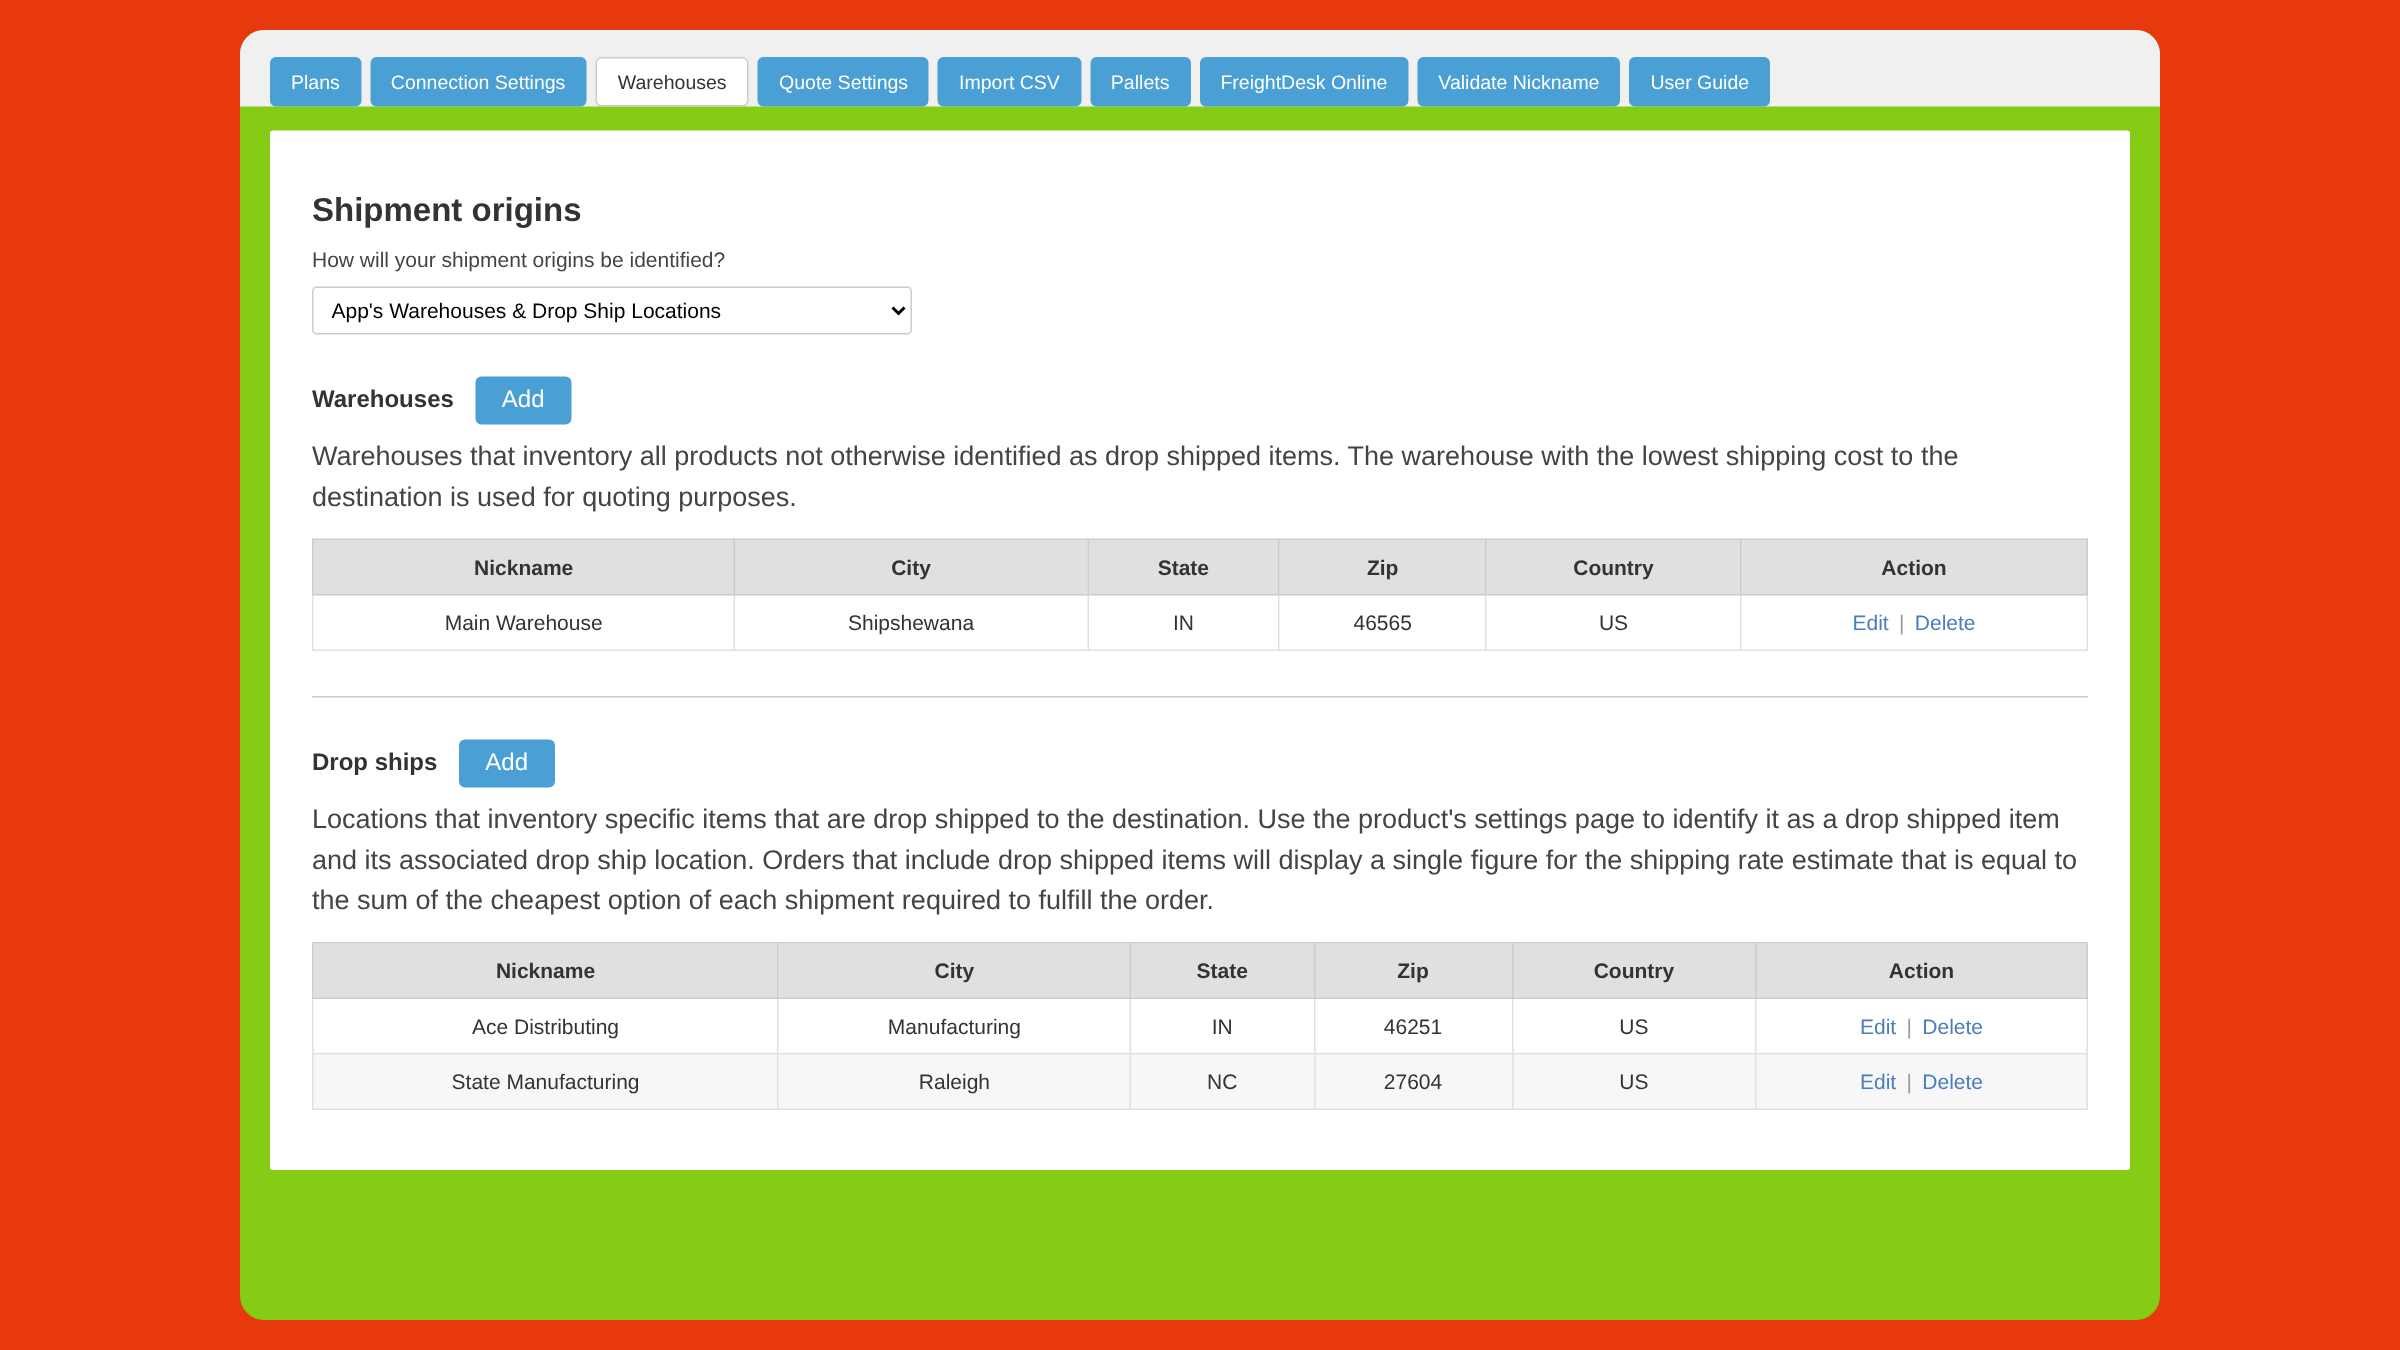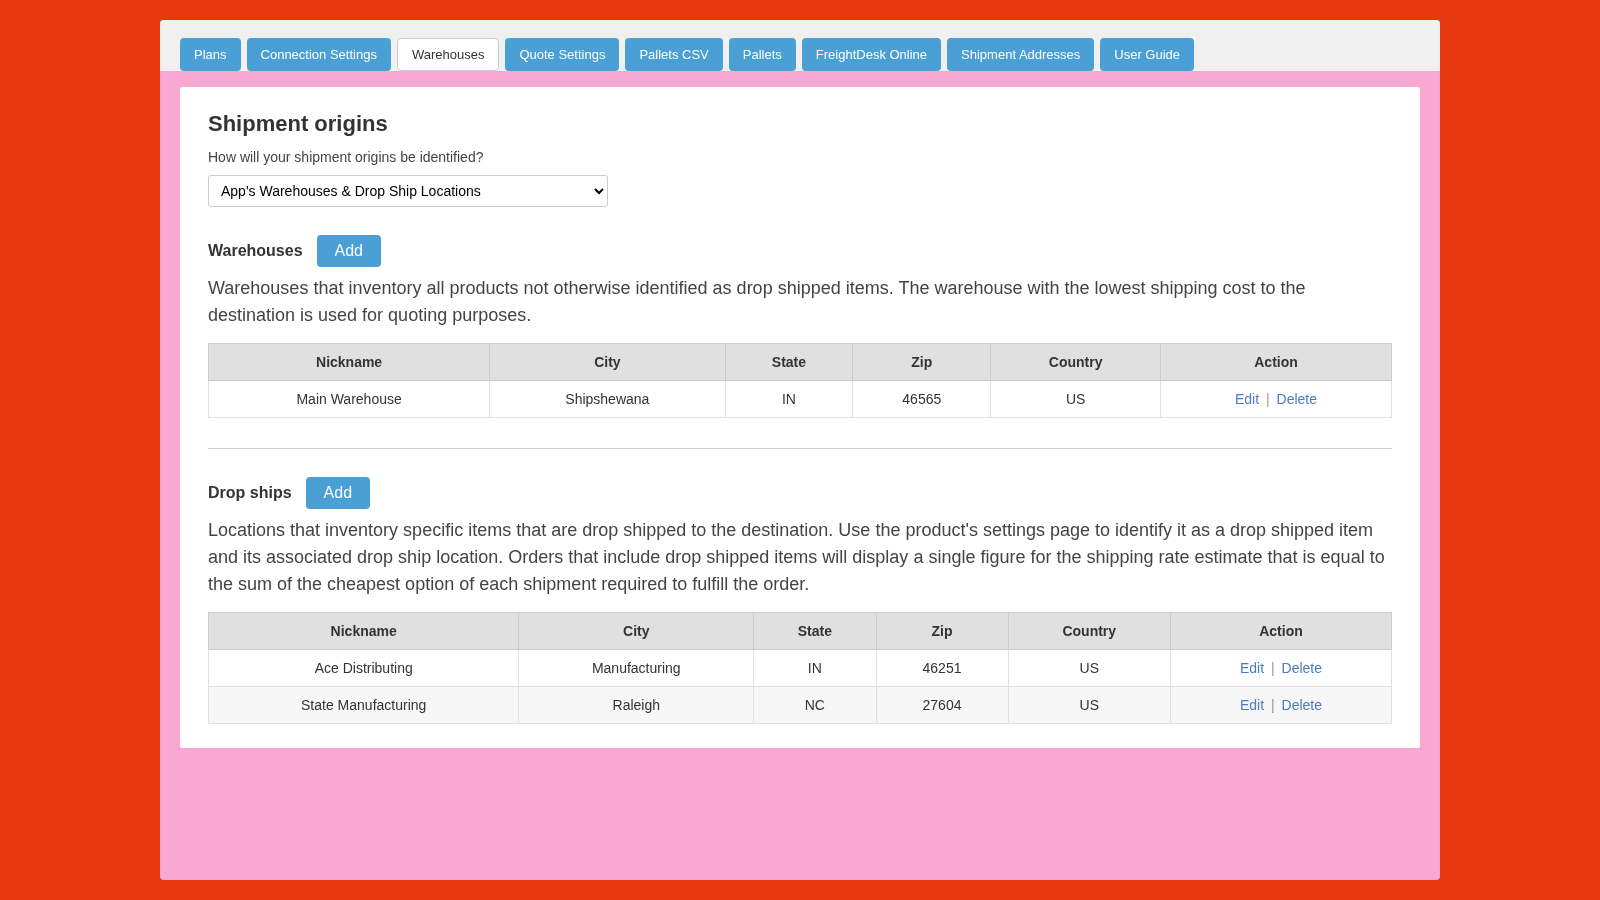--- a/index.html
+++ b/index.html
@@ -8,22 +8,22 @@
       font-family: Arial, sans-serif;
       font-size: 14px;
       color: #333;
       min-height: 100vh;
       display: flex;
       align-items: flex-start;
       justify-content: center;
       padding: 20px;
     }
     .outer-container {
-      background: #f9a8d4;
-      border-radius: 4px;
+      background: #84cc16;
+      border-radius: 16px;
       width: 1280px;
       min-height: 860px;
       padding: 0;
       overflow: hidden;
     }
     .tab-bar {
       background: #f0f0f0;
       padding: 18px 20px 0 20px;
       display: flex;
       gap: 6px;
@@ -43,21 +43,21 @@
       color: #fff;
     }
     .tab-btn.active-white {
       background: #fff;
       color: #333;
       border: 1px solid #ccc;
     }
     .main-content {
       background: #fff;
       margin: 16px 20px 20px 20px;
-      padding: 24px 28px;
+      padding: 40px 28px;
       border-radius: 2px;
     }
     h1.page-title {
       font-size: 22px;
       font-weight: bold;
       margin-bottom: 12px;
     }
     .origins-label {
       font-size: 14px;
       margin-bottom: 10px;
@@ -142,24 +142,24 @@
 <body>
 
 <div class="outer-container">
 
   <div class="tab-bar">
 
   <button class="tab-btn active-blue">Plans</button>
       <button class="tab-btn active-blue">Connection Settings</button>
       <button class="tab-btn active-white">Warehouses</button>
       <button class="tab-btn active-blue">Quote Settings</button>
-      <button class="tab-btn active-blue">Pallets CSV</button>
+      <button class="tab-btn active-blue">Import CSV</button>
       <button class="tab-btn active-blue">Pallets</button>
       <button class="tab-btn active-blue">FreightDesk Online</button>
-      <button class="tab-btn active-blue">Shipment Addresses</button>
+      <button class="tab-btn active-blue">Validate Nickname</button>
       <button class="tab-btn active-blue">User Guide</button>
     </div>
 
   <div class="main-content">
     
     <h1 class="page-title">Shipment origins</h1>
 
     
     <p class="origins-label">How will your shipment origins be identified?</p>
 

